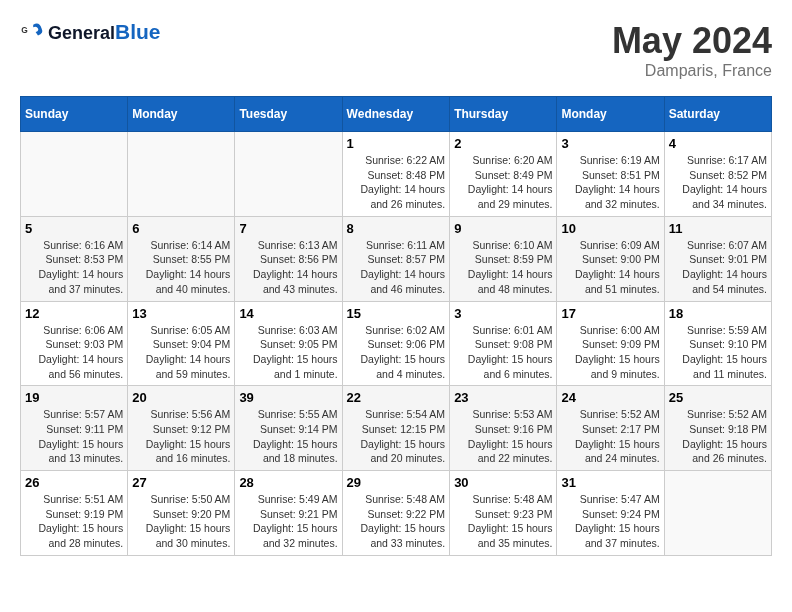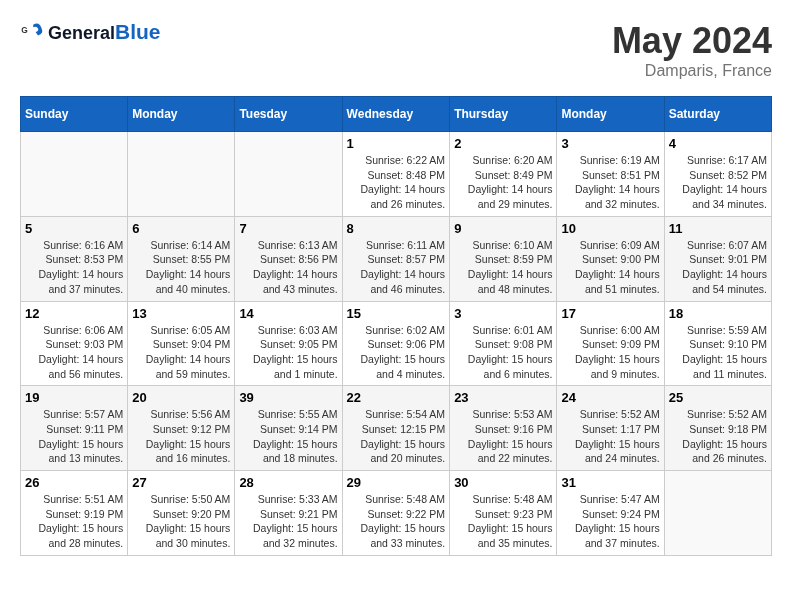--- a/index.html
+++ b/index.html
@@ -264,21 +264,21 @@
         </td>
         <td>
           <span class="day-number">23</span>
           <div class="cell-text">Sunrise: 5:53 AM
 Sunset: 9:16 PM
 Daylight: 15 hours and 22 minutes.</div>
         </td>
         <td>
           <span class="day-number">24</span>
           <div class="cell-text">Sunrise: 5:52 AM
-Sunset: 1:17 PM
+Sunset: 2:17 PM
 Daylight: 15 hours and 24 minutes.</div>
         </td>
         <td>
           <span class="day-number">25</span>
           <div class="cell-text">Sunrise: 5:52 AM
 Sunset: 9:18 PM
 Daylight: 15 hours and 26 minutes.</div>
         </td>
       </tr>
       <tr>
@@ -289,21 +289,21 @@
 Daylight: 15 hours and 28 minutes.</div>
         </td>
         <td>
           <span class="day-number">27</span>
           <div class="cell-text">Sunrise: 5:50 AM
 Sunset: 9:20 PM
 Daylight: 15 hours and 30 minutes.</div>
         </td>
         <td>
           <span class="day-number">28</span>
-          <div class="cell-text">Sunrise: 5:33 AM
+          <div class="cell-text">Sunrise: 5:49 AM
 Sunset: 9:21 PM
 Daylight: 15 hours and 32 minutes.</div>
         </td>
         <td>
           <span class="day-number">29</span>
           <div class="cell-text">Sunrise: 5:48 AM
 Sunset: 9:22 PM
 Daylight: 15 hours and 33 minutes.</div>
         </td>
         <td>

